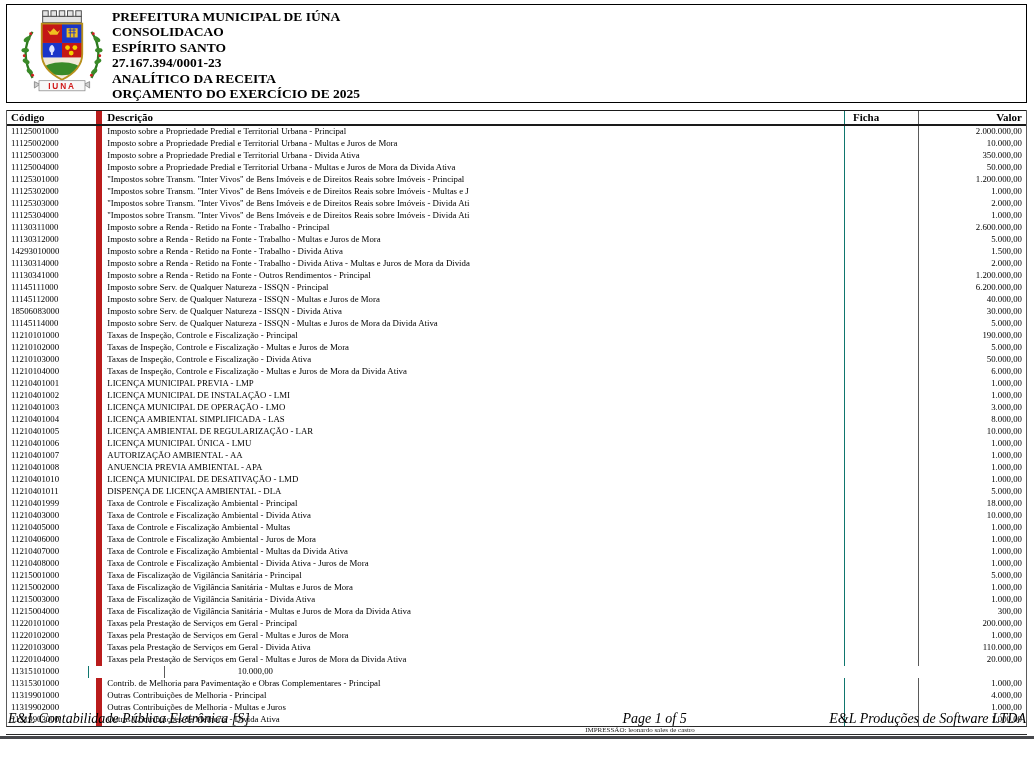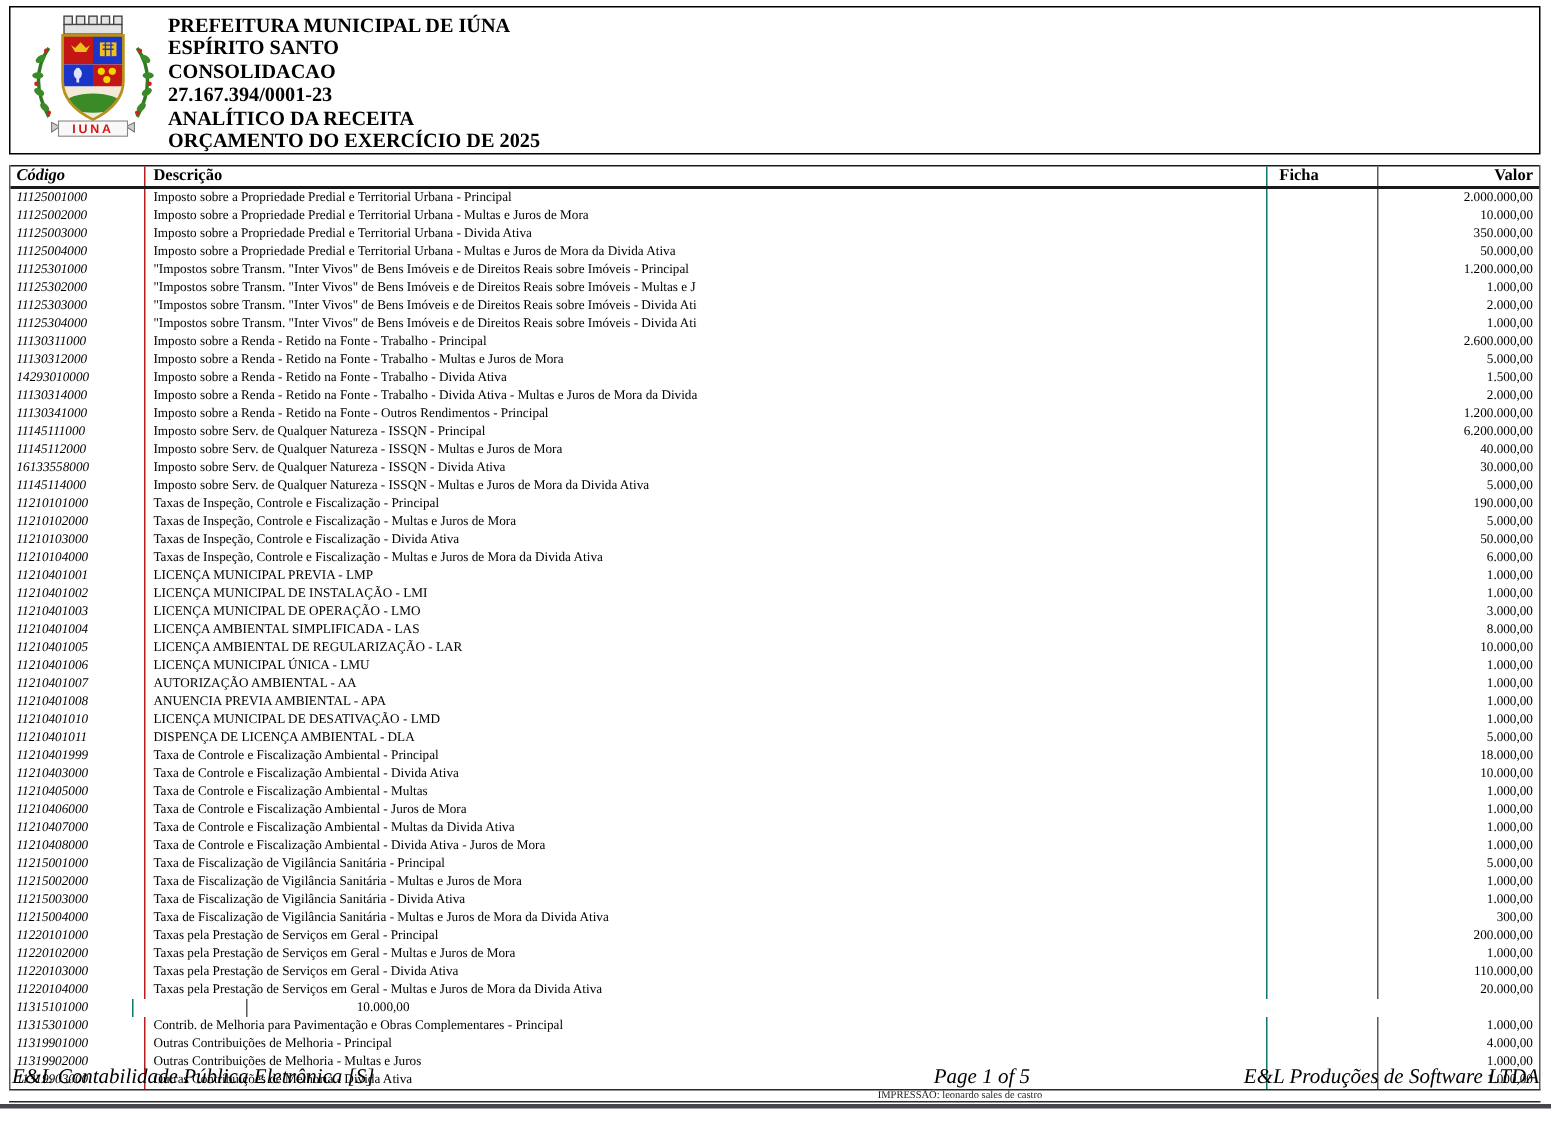--- a/index.html
+++ b/index.html
@@ -16,22 +16,22 @@
   .header-lines { position:absolute; left:105px; top:4px; }
   .header-line { font-weight:bold; font-size:13.5px; line-height:15.4px; white-space:nowrap; }
 
   
   .table { position:absolute; left:6px; top:110px; width:1021px;
            border-left:1px solid #5a5a5a; border-right:1px solid #5a5a5a;
            border-bottom:1px solid #2a2a2a; background:#fff; }
   .thead { display:flex; height:16px; border-top:1px solid #1a1a1a; border-bottom:2px solid #1a1a1a;
            font-weight:bold; font-size:11px; line-height:12.5px; }
   .trow  { display:flex; height:12px; font-size:8.8px; line-height:11.8px; white-space:nowrap; }
-  .c-code  { width:81px;  padding-left:4px;  overflow:hidden;font-style:italic; }
-  .c-desc  { width:785px; padding-left:5px;  border-left:1px solid #b91c1c; overflow:hidden;margin-left:12px; }
+  .c-code  { width:81px;  padding-left:4px;  overflow:hidden; }
+  .c-desc  { width:785px; padding-left:5px;  border-left:6px solid #b91c1c; overflow:hidden;margin-left:12px; }
   .c-ficha { width:40px;  border-left:1px solid #0f766e; text-align:right; padding-right:3px; overflow:hidden; }
   .c-val   { width:113px; border-left:1px solid #5a5a5a; text-align:right; padding-right:4px; overflow:hidden;margin-left:36px; }
 
   
   .impressao { position:absolute; top:726px; left:515px; width:250px; text-align:center;
                font-size:7px; line-height:8px; color:#1a1a1a; }
   .rule-thin  { position:absolute; left:6px; top:734px; width:1021px; height:1px; background:#2a2a2a; }
   .rule-thick { position:absolute; left:0;  top:736px; width:1034px; height:3px; background:#46474b; }
   .footer { position:absolute; top:714px; left:8px; width:1018px; display:flex;
             font-size:14px; font-style:italic; line-height:10px; }
@@ -103,22 +103,22 @@
         <g>
           <path d="M20 80 l6 3 l-6 4 z" fill="#cfcfcf" stroke="#777" stroke-width="0.8"></path>
           <path d="M80 80 l-6 3 l6 4 z" fill="#cfcfcf" stroke="#777" stroke-width="0.8"></path>
           <rect x="25" y="79" width="50" height="11" fill="#f8f8f8" stroke="#888" stroke-width="0.8"></rect>
           <text x="50" y="88" text-anchor="middle" font-size="9" font-weight="bold" fill="#d01818" letter-spacing="2" font-family="Liberation Sans, sans-serif">IUNA</text>
         </g>
       </svg>
     </div>
     <div class="header-lines">
       <div class="header-line">PREFEITURA MUNICIPAL DE IÚNA</div>
+      <div class="header-line">CONSOLIDACAO</div>
       <div class="header-line">ESPÍRITO SANTO</div>
-      <div class="header-line">CONSOLIDACAO</div>
       <div class="header-line">27.167.394/0001-23</div>
       <div class="header-line">ANALÍTICO DA RECEITA</div>
       <div class="header-line">ORÇAMENTO DO EXERCÍCIO DE 2025</div>
     </div>
   </div>
 
   <div class="table">
     <div class="thead">
       <div class="c-code">Código</div>
       <div class="c-desc">Descrição</div>
@@ -210,21 +210,21 @@
           <div class="c-ficha"></div>
           <div class="c-val">6.200.000,00</div>
         </div>
         <div class="trow">
           <div class="c-code">11145112000</div>
           <div class="c-desc">Imposto sobre Serv. de Qualquer Natureza - ISSQN - Multas e Juros de Mora</div>
           <div class="c-ficha"></div>
           <div class="c-val">40.000,00</div>
         </div>
         <div class="trow">
-          <div class="c-code">16133558000</div>
+          <div class="c-code">18506083000</div>
           <div class="c-desc">Imposto sobre Serv. de Qualquer Natureza - ISSQN - Divida Ativa</div>
           <div class="c-ficha"></div>
           <div class="c-val">30.000,00</div>
         </div>
         <div class="trow">
           <div class="c-code">11145114000</div>
           <div class="c-desc">Imposto sobre Serv. de Qualquer Natureza - ISSQN - Multas e Juros de Mora da Divida Ativa</div>
           <div class="c-ficha"></div>
           <div class="c-val">5.000,00</div>
         </div>

